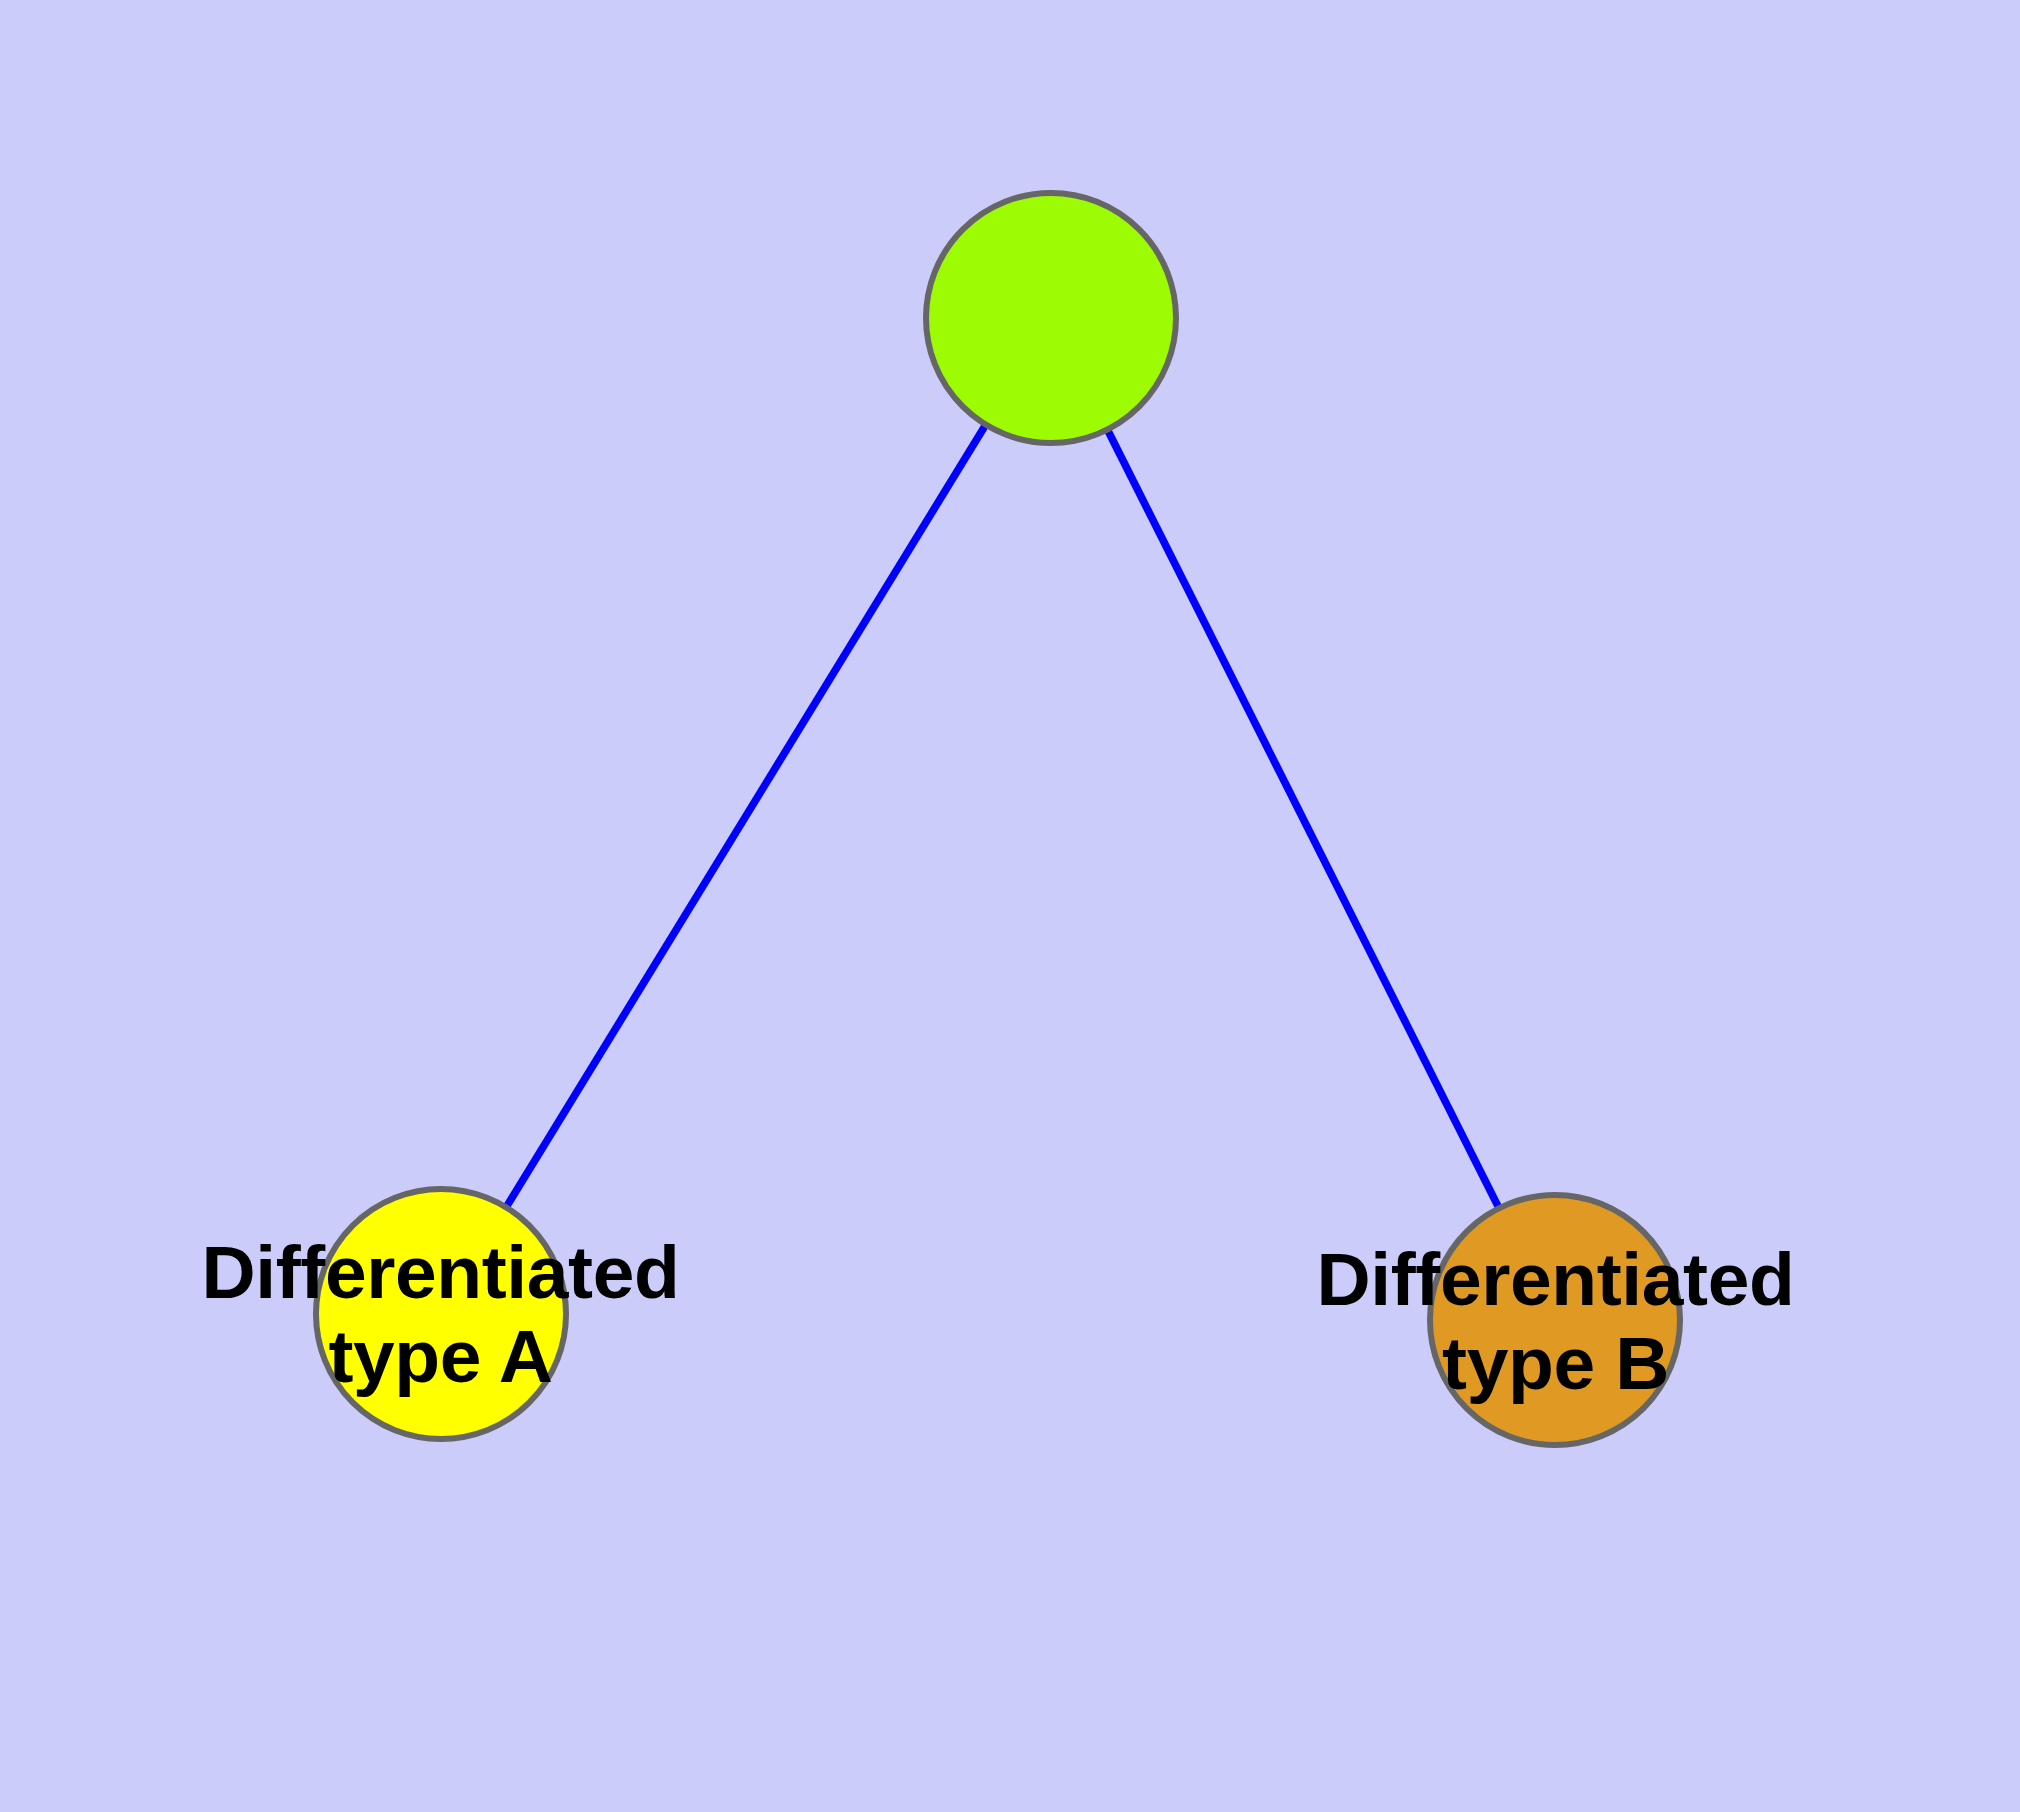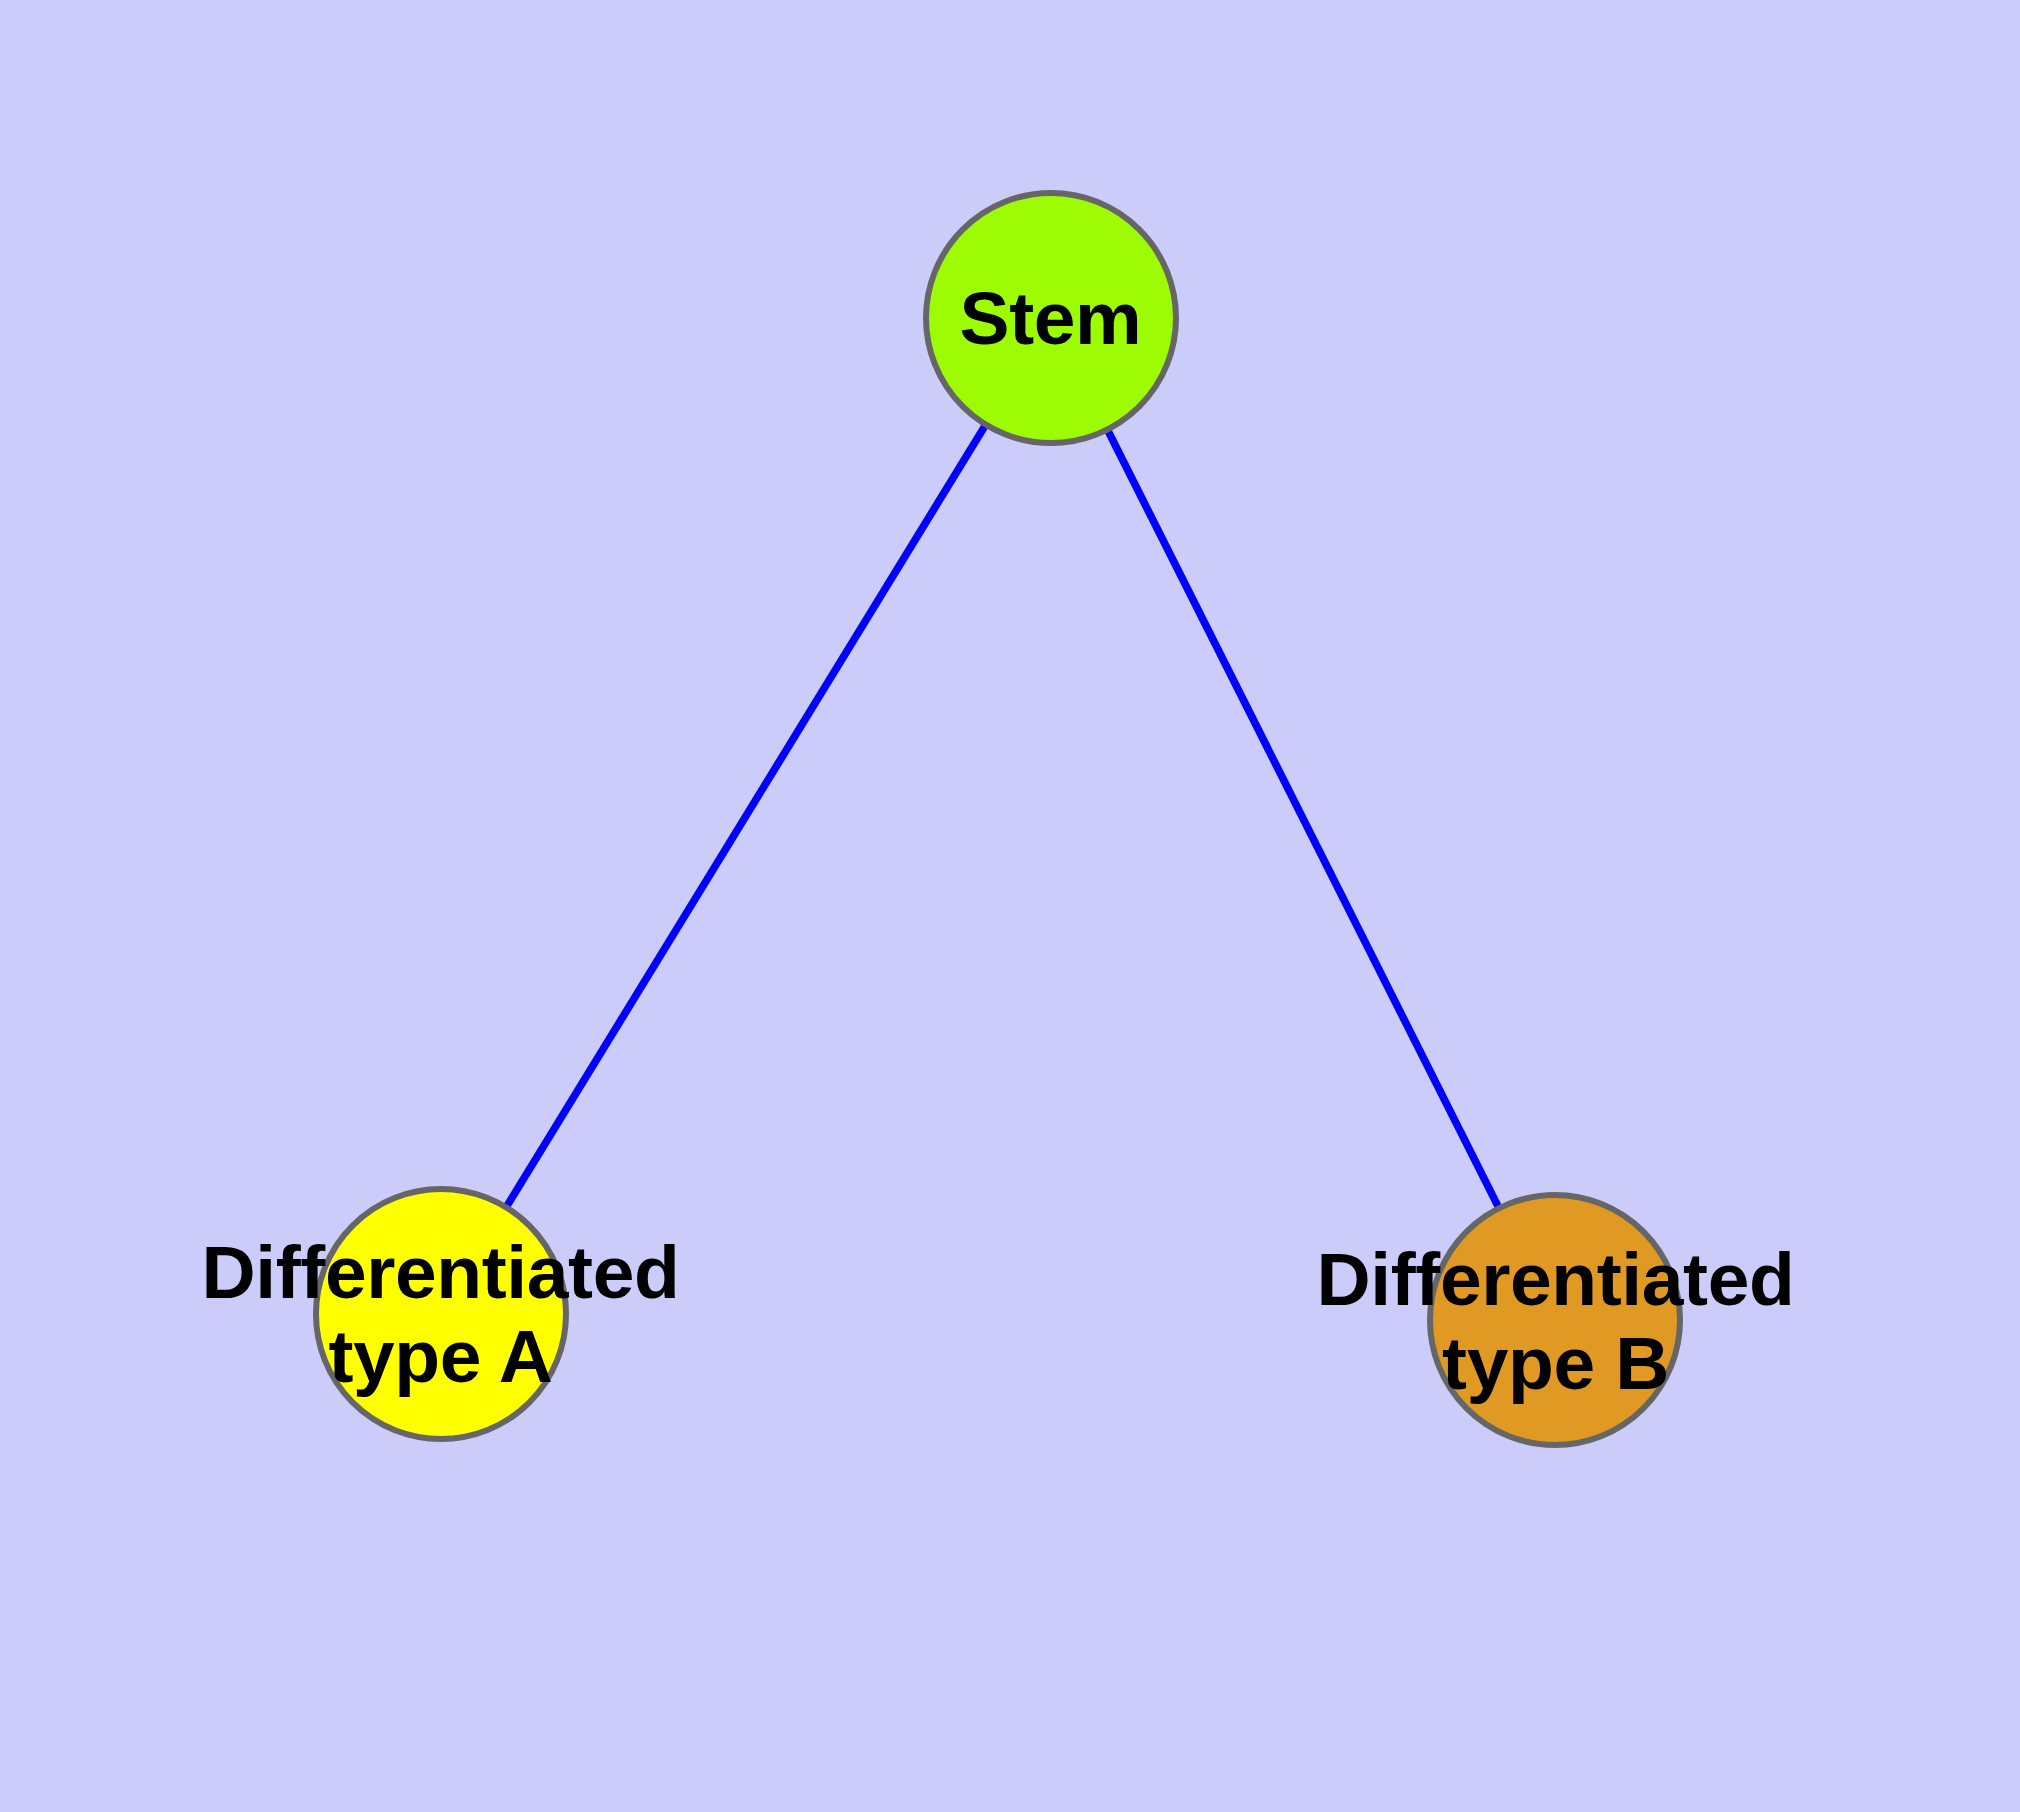--- a/index.html
+++ b/index.html
@@ -58,21 +58,20 @@
     <line x1="1240" y1="375" x2="520" y2="1550" stroke="#0000ff" stroke-width="9" stroke-linecap="butt"></line>
     <line x1="1240" y1="375" x2="1835" y2="1558" stroke="#0000ff" stroke-width="9" stroke-linecap="butt"></line>
   </svg>
 
   <div id="node-layer">
 
     <div class="node" style="left: 923px; top: 190px; width: 256px; height: 256px; background: rgb(157, 251, 4); border-color: rgb(102, 102, 102); border-width: 6px;"></div>
     <div class="node" style="left: 313px; top: 1186px; width: 256px; height: 256px; background: rgb(255, 255, 0); border-color: rgb(102, 102, 102); border-width: 6px;"></div>
     <div class="node" style="left: 1427px; top: 1192px; width: 256px; height: 256px; background: rgb(224, 154, 36); border-color: rgb(102, 102, 102); border-width: 6px;"></div>
 
-    <div class="node-label" style="font-size: 75px; color: rgb(0, 0, 0); width: 1017px; left: 542px; top: 276px;">Stem</div>
     <div class="node-label" style="font-size: 75px; color: rgb(0, 0, 0); width: 1017px; left: -68px; top: 1230px;">Differentiated
 type A</div>
     <div class="node-label" style="font-size: 75px; color: rgb(0, 0, 0); width: 1017px; left: 1047px; top: 1237px;">Differentiated
 type B</div>
 
   </div>
 </div>
 
 
 </body></html>

